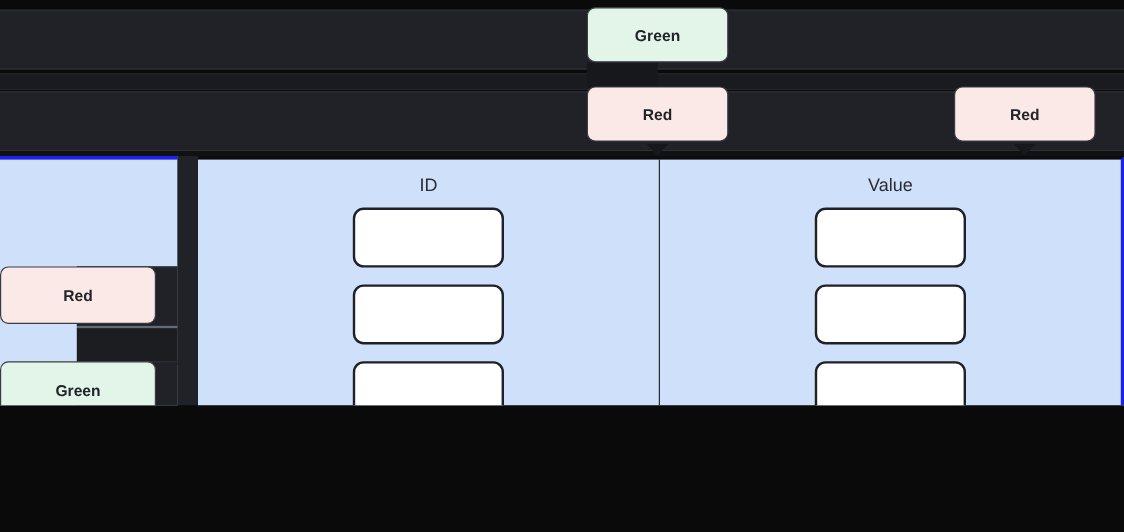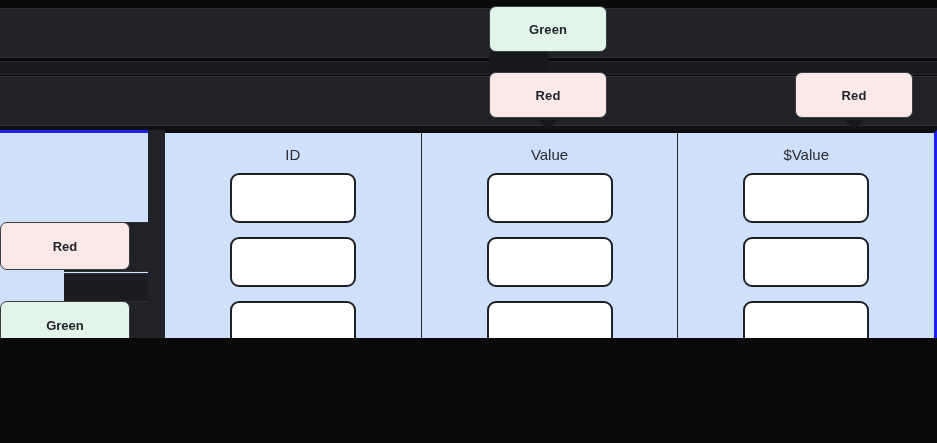--- a/index.html
+++ b/index.html
@@ -244,27 +244,18 @@
       <div class="col-header">Value</div>
       <div class="cells">
         <div class="cell"></div>
         <div class="cell"></div>
         <div class="cell"></div>
         <div class="cell"></div>
       </div>
     </div>
 
 
-    <div class="col">
-      <div class="col-header">$Value</div>
-      <div class="cells">
-        <div class="cell"></div>
-        <div class="cell"></div>
-        <div class="cell"></div>
-        <div class="cell"></div>
-      </div>
-    </div>
 
   </div>
 
   <div class="bottom-sliver"></div>
 
 </div>
 
 </body></html>

